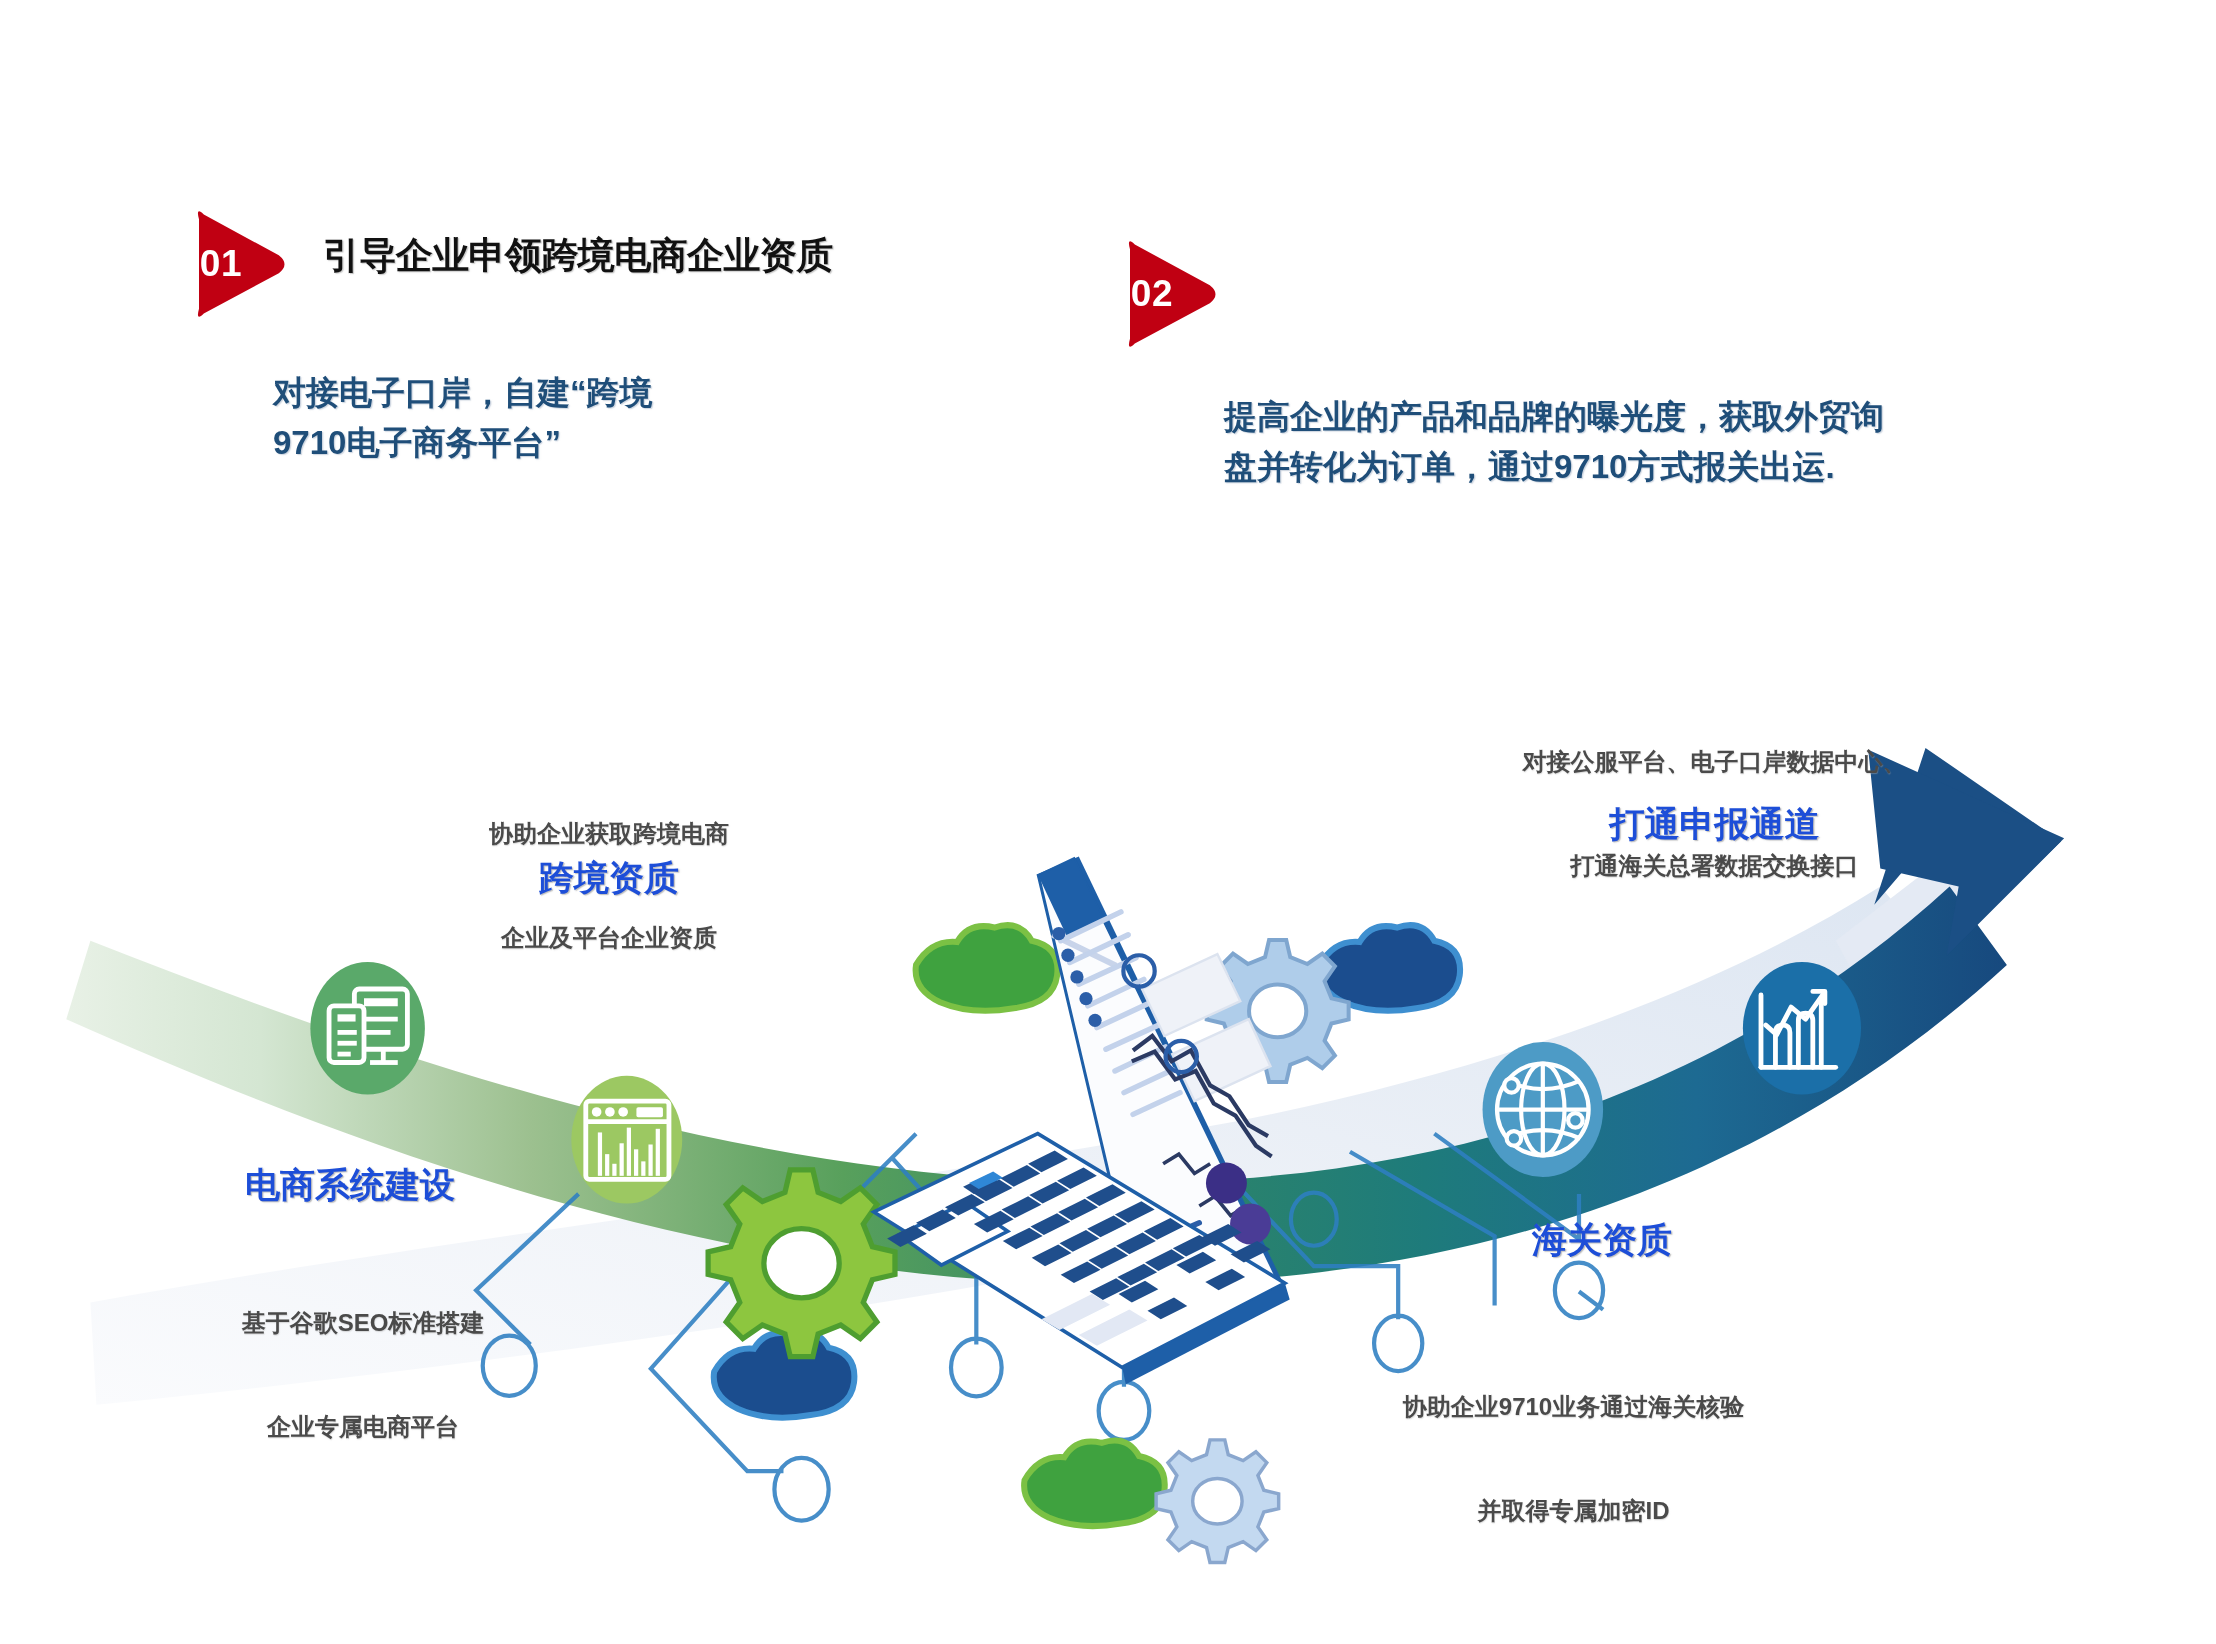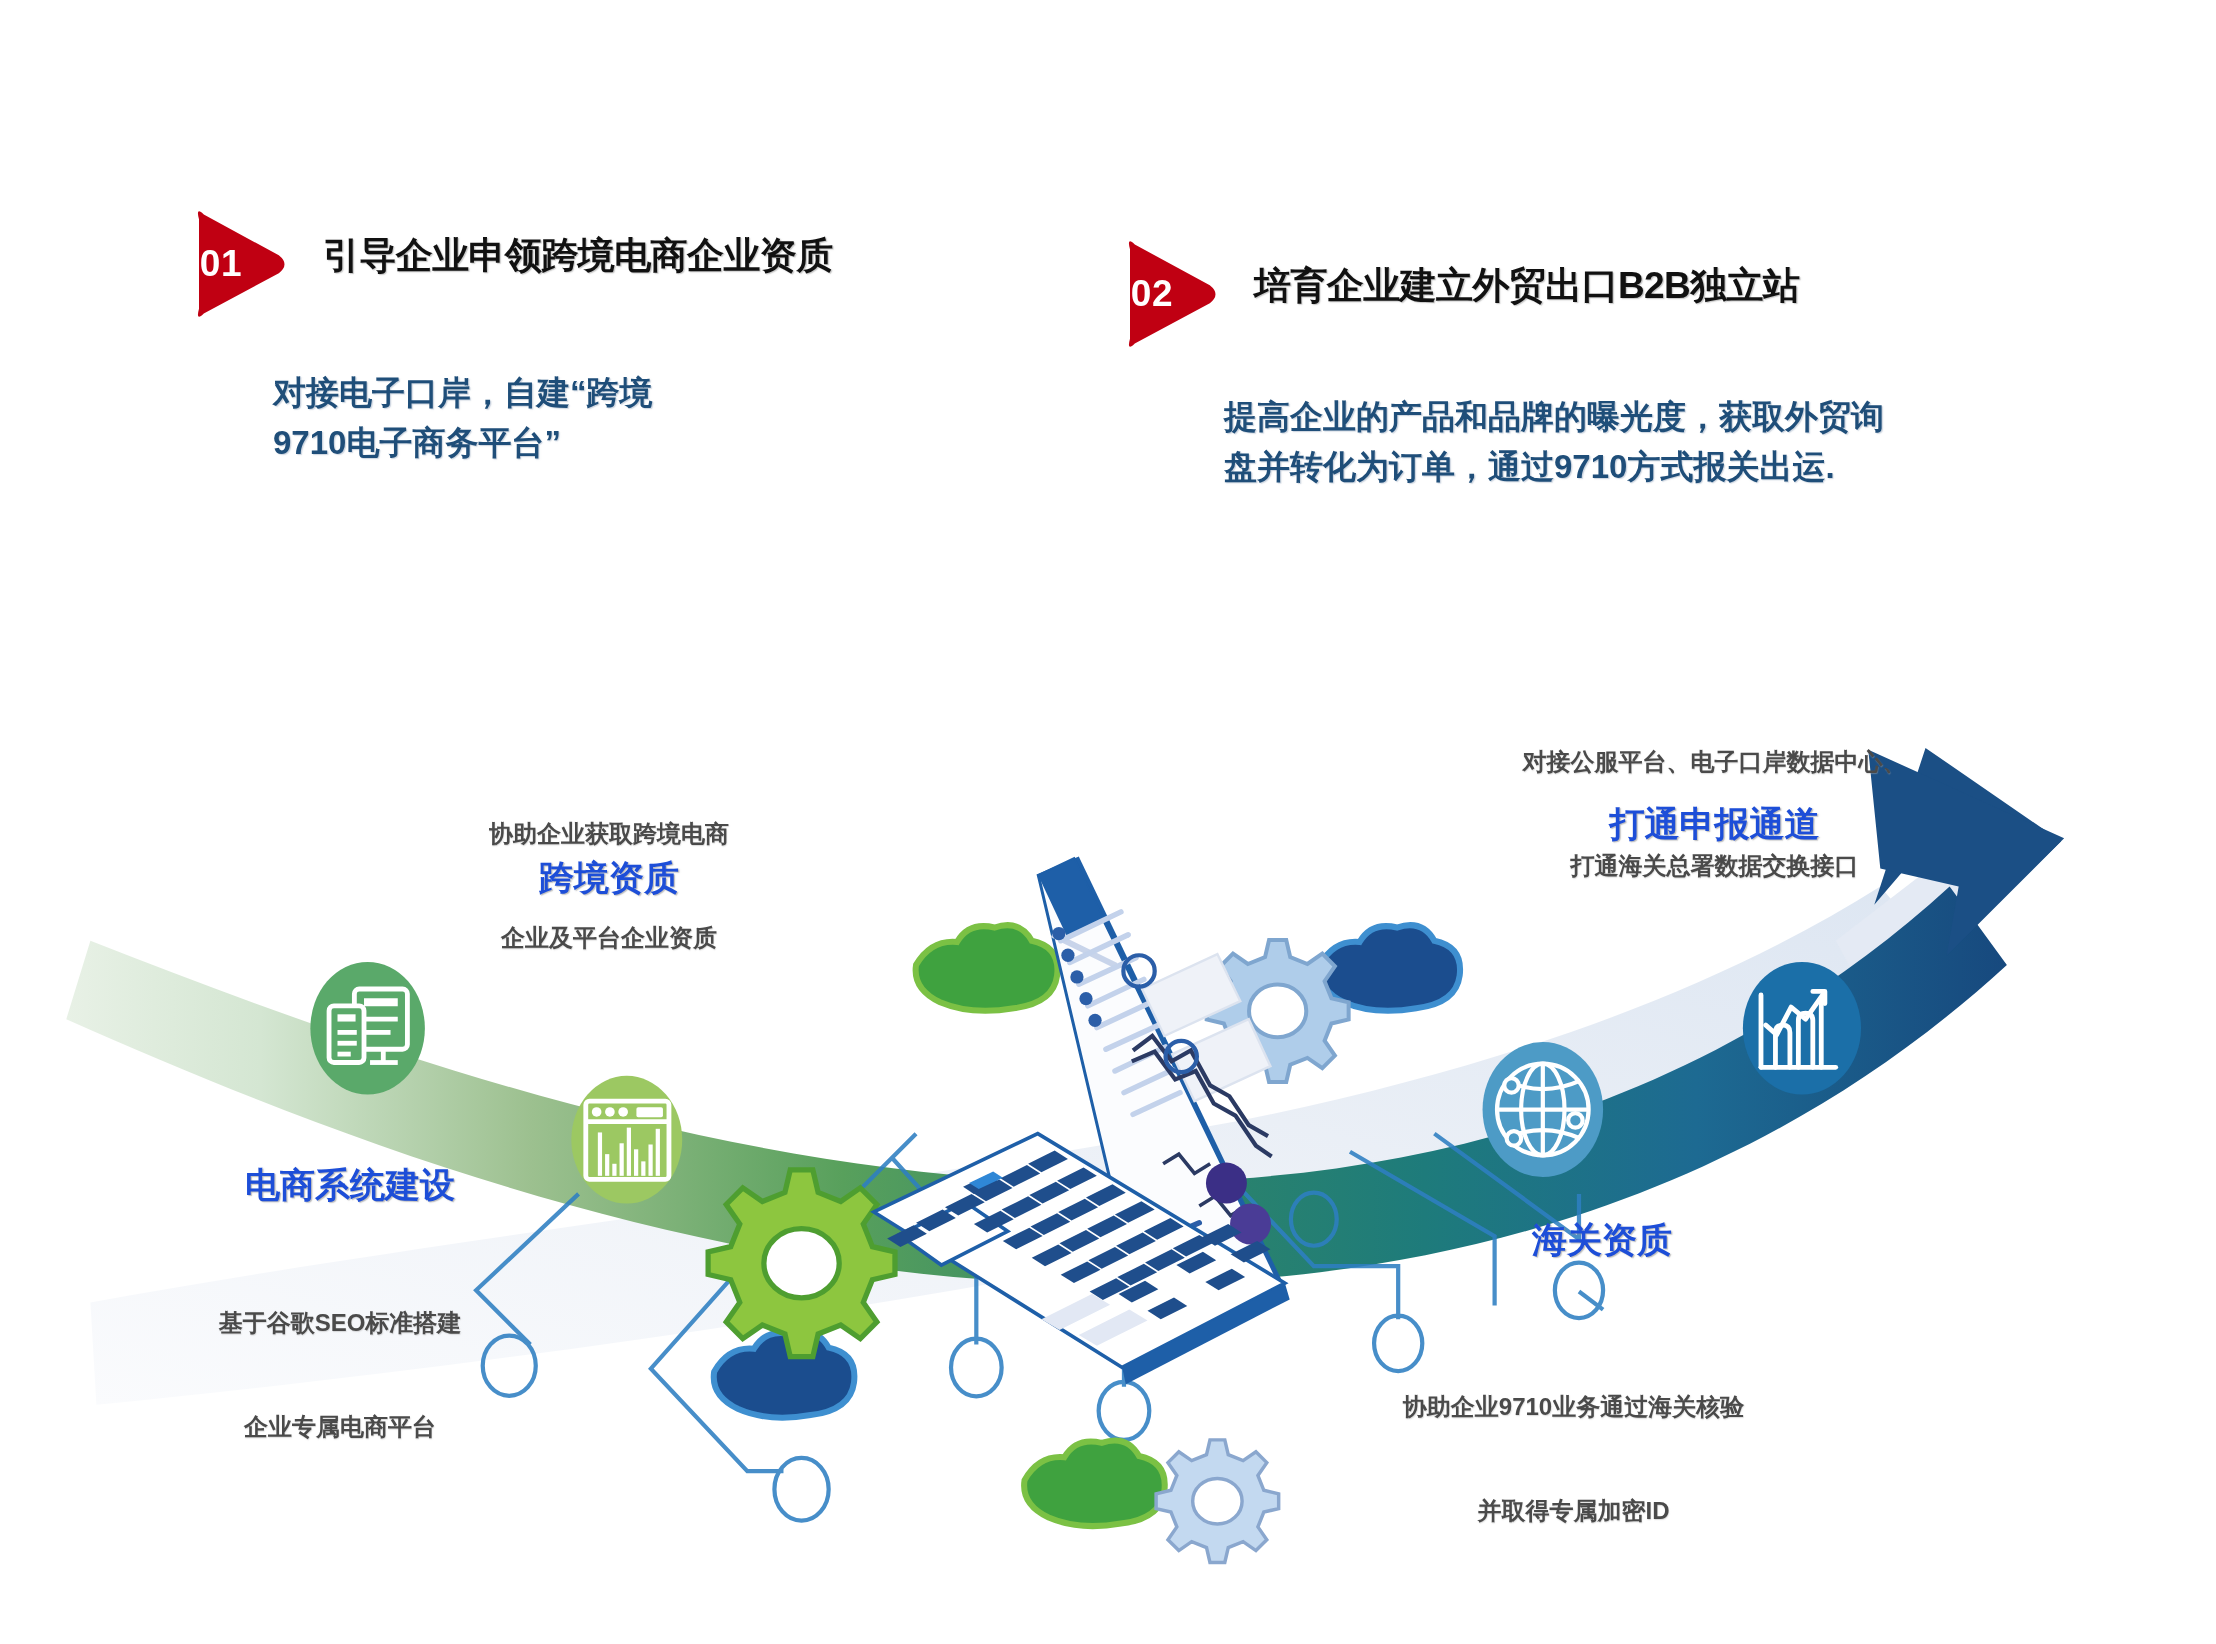--- a/index.html
+++ b/index.html
@@ -85,21 +85,20 @@
     <div>9710电子商务平台”</div>
   </div>
 
   <div class="hdr" style="left:1112px;top:232px;width:1025px;height:72px;">
     <div class="badge">
       <svg viewBox="0 0 180 205" xmlns="http://www.w3.org/2000/svg" aria-hidden="true">
         <path d="M 38 20 Q 24 6 30 28 L 30 177 Q 24 199 38 185 L 163 118 Q 182 103 163 88 Z" fill="#C00012"></path>
       </svg>
       <div class="num">02</div>
     </div>
-    <div class="hdr-title">培育企业建立外贸出口B2B独立站</div>
   </div>
   <div class="hdr-body" style="left:1196px;top:392px;width:964px;margin-left:28px;">
     <div>提高企业的产品和品牌的曝光度，获取外贸询</div>
     <div>盘并转化为订单，通过9710方式报关出运.</div>
   </div>
 
   <div id="art">
     <svg viewBox="0 0 3677 1728" xmlns="http://www.w3.org/2000/svg">
       <defs>
         <linearGradient id="gMain" x1="0" y1="0" x2="1" y2="0">
@@ -427,21 +426,21 @@
     </svg>
   </div>
 
   <div class="lbl small" style="left:374px;top:747px;width:470px;">
     <div>协助企业获取跨境电商</div>
     <div>企业及平台企业资质</div>
   </div>
   <div class="lbl big" style="left:374px;top:856px;width:470px;">跨境资质</div>
 
   <div class="lbl big" style="left:121px;top:1163px;width:458px;">电商系统建设</div>
-  <div class="lbl small" style="left:111px;top:1236px;width:458px;">
+  <div class="lbl small" style="left:134px;top:1236px;width:458px;">
     <div>基于谷歌SEO标准搭建</div>
     <div>企业专属电商平台</div>
   </div>
 
   <div class="lbl big" style="left:1349px;top:1218px;width:506px;">海关资质</div>
   <div class="lbl small" style="left:1254px;top:1320px;width:639px;">
     <div>协助企业9710业务通过海关核验</div>
     <div>并取得专属加密ID</div>
   </div>
 

